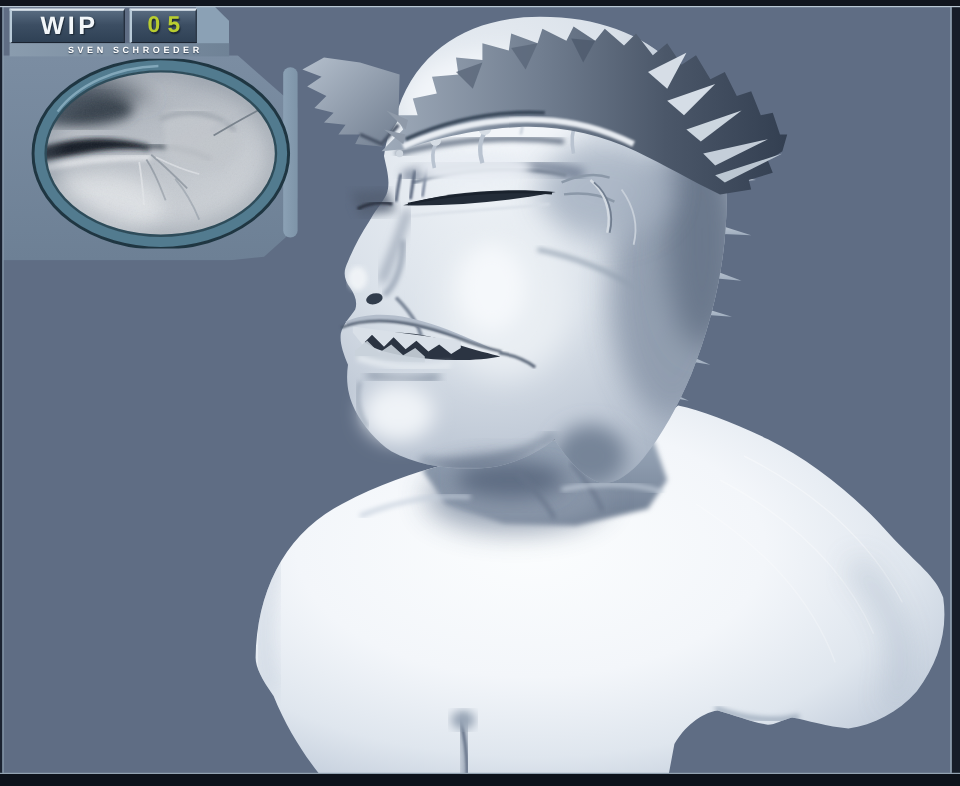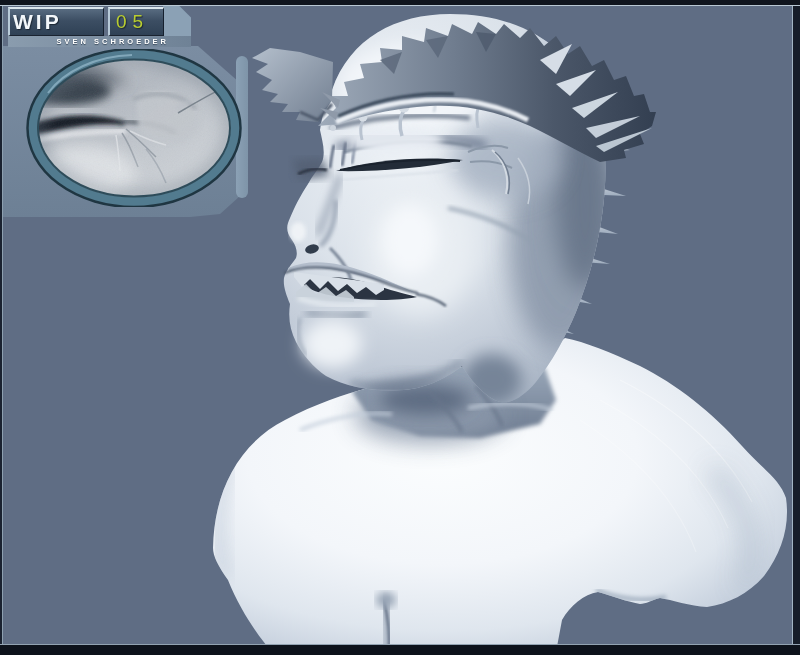--- a/index.html
+++ b/index.html
@@ -25,26 +25,26 @@
   .tab-light{
     position:absolute;left:163px;top:5px;width:28px;height:33px;background:#8ba1b5;
     clip-path:polygon(0 0,55% 0,100% 38%,100% 100%,0 100%);
   }
   .logo-box{
     position:absolute;top:7px;height:29px;
     background:linear-gradient(180deg,#58matic 0%);
     background:linear-gradient(180deg,#586b80 0%,#3c4e63 45%,#2f4155 100%);
     border-top:2px solid #dce7ee;border-left:2px solid #b8cad8;
     border-bottom:1px solid #1a2330;border-right:1px solid #16202e;
-    display:flex;align-items:center;
+    display:flex;align-items:center;justify-content:center;
   }
   .box-wip{left:8px;width:96px;}
   .box-num{left:108px;width:56px;}
   .wip-text{font-size:21px;font-weight:800;letter-spacing:3px;color:#f3f7fa;text-shadow:1px 1px 1px #1c2835;padding-left:3px;}
-  .num-text{font-size:19px;font-weight:400;letter-spacing:6px;color:#b9cd30;text-shadow:1px 1px 1px #1c2835;padding-left:6px;}
+  .num-text{font-size:19px;font-weight:700;letter-spacing:6px;color:#b9cd30;text-shadow:1px 1px 1px #1c2835;padding-left:6px;}
   .artist-strip{
     position:absolute;left:8px;top:36px;width:183px;height:11px;
     background:linear-gradient(90deg,#8a9cae 0%,#70capacity 100%);
     background:linear-gradient(90deg,#8a9cae 0%,#6f8296 100%);
     display:flex;align-items:center;justify-content:flex-end;padding-right:22px;
   }
   .artist-text{font-size:7.5px;font-weight:700;letter-spacing:3px;color:#ffffff;text-shadow:0 1px 1px #3a4a5c;white-space:nowrap;}
 
   
   .inset-panel{

